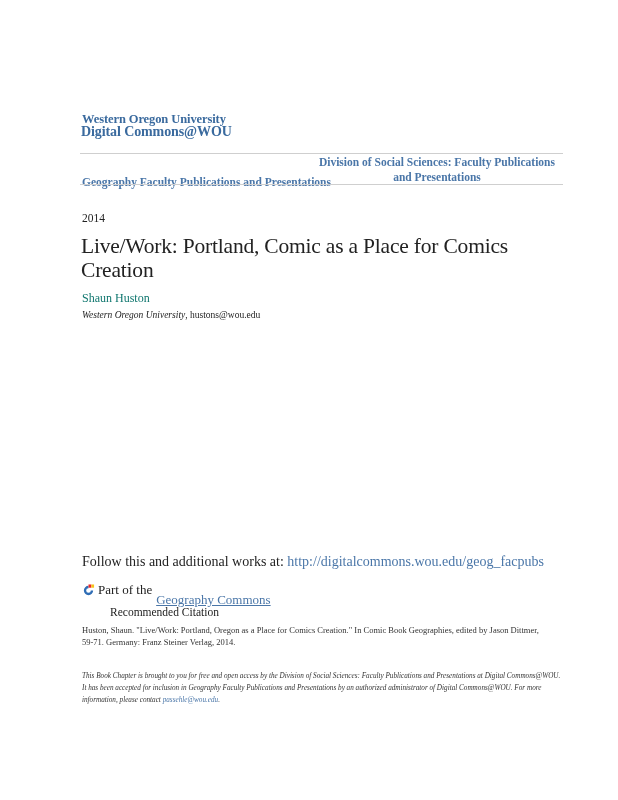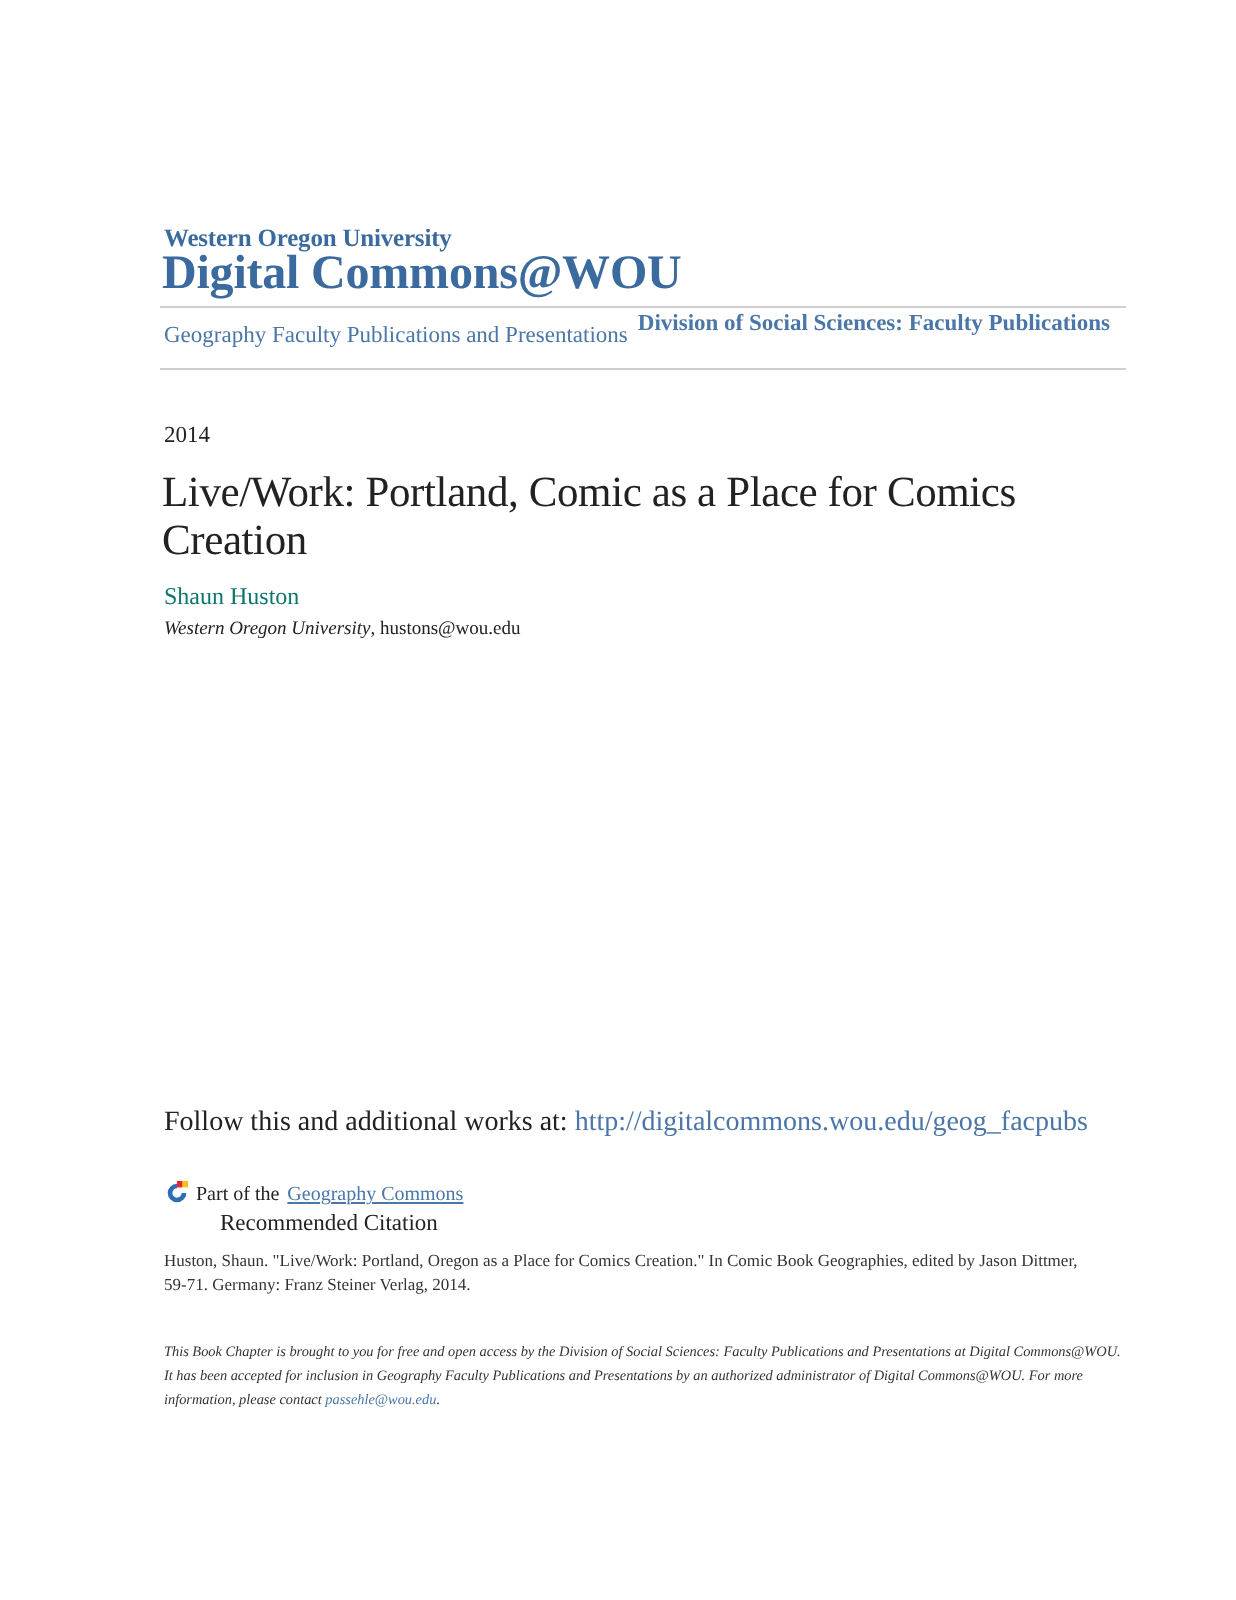--- a/index.html
+++ b/index.html
@@ -3,49 +3,50 @@
 <meta charset="utf-8">
 <style>
   html, body { margin: 0; padding: 0; }
   body {
     width: 618px; height: 800px; background: #ffffff; position: relative;
     font-family: "Liberation Serif", "DejaVu Serif", serif; color: #222;
     overflow: hidden;
   }
   .abs { position: absolute; }
   .inst { left: 82px; top: 112px; font-size: 12.5px; font-weight: bold; color: #3a6a9e; letter-spacing: -0.1px; }
-  .repo { left: 81px; top: 124px; font-size: 24px; font-weight: bold; color: #3a6a9e; letter-spacing: -0.1px; }
+  .repo { left: 81px; top: 124px; font-size: 14px; font-weight: bold; color: #3a6a9e; letter-spacing: -0.1px; }
   .rule { left: 80px; width: 483px; height: 0; border-top: 1.5px solid #cfcfcf; }
-  .coll-left { left: 82px; top: 162px; font-size: 11.5px; color: #4a76a8; }
+  .coll-left { left: 82px; top: 176px; font-size: 11.5px; color: #4a76a8; font-weight: bold; }
   .coll-right { right: 63px; top: 155px; font-size: 11.5px; color: #4a76a8; text-align: center; line-height: 15px; font-weight: bold; }
   .year { left: 82px; top: 212px; font-size: 11.5px; color: #222; }
   .title { left: 81px; top: 234px; font-size: 21.5px; color: #222; line-height: 24px; width: 470px; letter-spacing: -0.2px; }
   .author { left: 82px; top: 291px; font-size: 12px; color: #0f766e; }
   .affil { left: 82px; top: 310px; font-size: 9.5px; color: #222; }
   .affil i { font-style: italic; }
   .follow { left: 82px; top: 554px; font-size: 14px; color: #222; }
   .link { color: #4a76a8; }
-  .partof { left: 82px; top: 572px; font-size: 10px; color: #222; display: flex; align-items: flex-end; }
+  .partof { left: 82px; top: 572px; font-size: 13px; color: #222; display: flex; align-items: center; }
   .partof .ul { color: #4a76a8; text-decoration: underline; margin-left: 4px; margin-top: 20px; }
   .icon-commons { width: 13px; height: 13px; margin-right: 3px; }
   .rec-head { left: 82px; top: 606px; font-size: 11.5px; color: #222; margin-left: 28px; }
   .rec-body { left: 82px; top: 624px; font-size: 8.5px; color: #333; line-height: 12px; width: 470px; }
   .footer { left: 82px; top: 670px; font-size: 7.2px; color: #333; line-height: 12px; width: 480px; font-style: italic; }
 </style>
 </head>
 <body>
 
 <div class="abs inst">Western Oregon University</div>
 <div class="abs repo">Digital Commons@WOU</div>
 
 <div class="abs rule" style="top:153px;"></div>
 
 <div class="abs coll-left">Geography Faculty Publications and Presentations</div>
 <div class="abs coll-right">
   <div>Division of Social Sciences: Faculty Publications</div>
+  <div>and Presentations</div>
 </div>
 
 <div class="abs rule" style="top:184px;"></div>
 
 <div class="abs year">2014</div>
 <div class="abs title">Live/Work: Portland, Comic as a Place for Comics Creation</div>
 <div class="abs author">Shaun Huston</div>
 <div class="abs affil"><i>Western Oregon University</i><span>, hustons@wou.edu</span></div>
 
 <div class="abs follow"><span>Follow this and additional works at: </span><span class="link">http://digitalcommons.wou.edu/geog_facpubs</span></div>

